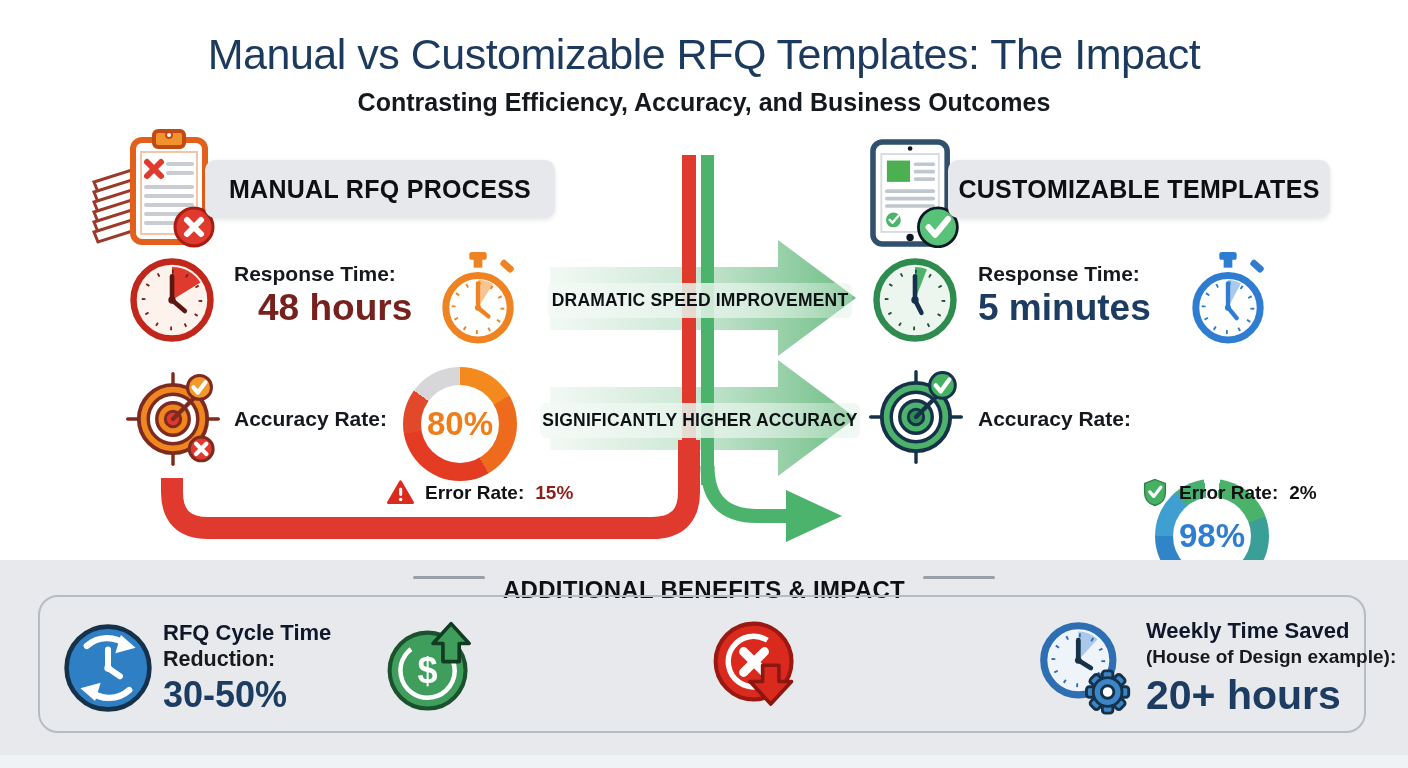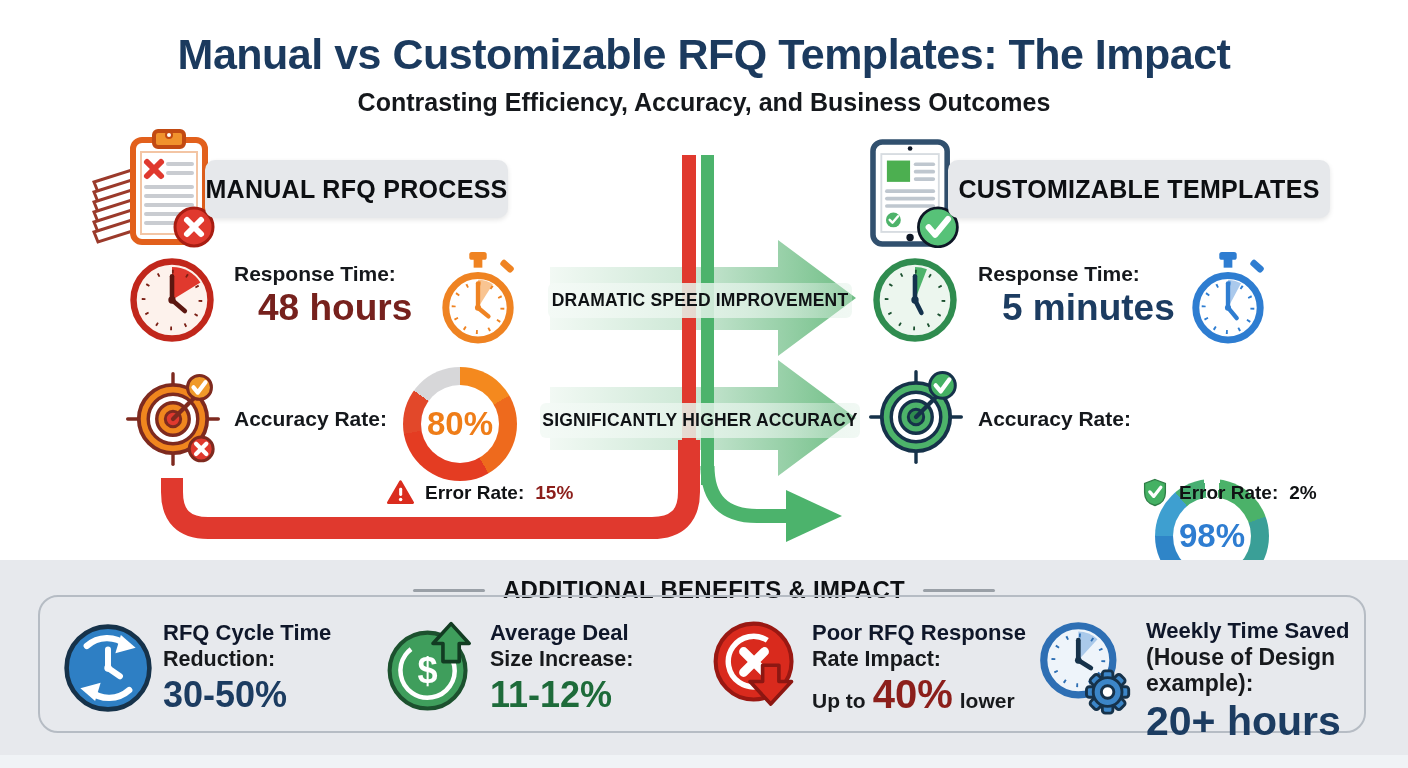--- a/index.html
+++ b/index.html
@@ -1,30 +1,30 @@
 <!DOCTYPE html>
 <html><head>
 <meta charset="utf-8">
 <style>
   html,body{margin:0;padding:0;background:#fff;}
   .canvas{position:relative;width:1408px;height:768px;background:#ffffff;overflow:hidden;
           font-family:"Liberation Sans",sans-serif;}
   .abs{position:absolute;}
 
-  .title{top:30px;left:0;width:100%;text-align:center;font-size:43px;font-weight:700;
+  .title{top:30px;left:0;width:100%;text-align:center;font-size:43px;font-weight:400;
          color:#1b3a5e;letter-spacing:-0.5px;}
   .subtitle{top:88px;left:0;width:100%;text-align:center;font-size:25px;font-weight:600;color:#15181c;}
 
   .hdr-box{height:58px;background:#e6e8eb;border-radius:10px;display:flex;align-items:center;
            justify-content:center;box-shadow:0 2px 5px rgba(0,0,0,.10);
            font-size:25px;font-weight:800;color:#0d0f12;letter-spacing:.3px;}
 
   .metric-label{font-size:21px;font-weight:600;color:#15181c;}
   .metric-value{font-size:37px;font-weight:800;line-height:1.05;margin-top:3px;}
-  .val-red{color:#76211d;margin-left:24px;} .val-navy{color:#1c3c61;margin-left:24px;}
+  .val-red{color:#76211d;margin-left:24px;} .val-navy{color:#1c3c61;}
 
   .donut{width:114px;height:114px;border-radius:50%;position:relative;}
   .donut::after{content:"";position:absolute;left:18px;top:18px;width:78px;height:78px;
                 border-radius:50%;background:#fff;}
   .donut-label{position:absolute;inset:0;display:flex;align-items:center;justify-content:center;
                font-size:33px;font-weight:800;z-index:2;}
   .donut-manual{background:conic-gradient(from 0deg,#f4891e 0deg 60deg,#ee6a1d 60deg 150deg,
                 #e43c22 150deg 260deg,#e2482a 260deg 306deg,#d7d7d9 306deg 360deg);}
   .donut-custom{background:conic-gradient(from 0deg,#ffffff 0deg 8deg,#4bb269 8deg 70deg,
                 #3a9f97 70deg 150deg,#2f85c8 150deg 270deg,#3e9fd0 270deg 320deg,
@@ -34,28 +34,28 @@
   .error-row{display:flex;align-items:center;gap:11px;font-size:19px;font-weight:700;color:#101214;}
   .error-val-red{color:#8c1f1b;} .error-val-dark{color:#101214;}
 
   .flow-label{text-align:center;font-size:17.5px;font-weight:800;color:#0f1215;letter-spacing:.2px;
     padding:7px 2px;border-radius:6px;
     background:linear-gradient(90deg,rgba(244,250,246,.97) 0%,rgba(224,241,230,.82) 65%,rgba(214,236,222,.35) 100%);}
 
   .benefits{top:560px;left:0;width:1408px;height:208px;background:#e7e9ed;}
   .benefits::after{content:"";position:absolute;left:0;bottom:0;width:100%;height:13px;
                    background:#f3f5f7;opacity:.8;}
-  .benefits-hdr{top:576px;left:0;width:100%;display:flex;align-items:center;justify-content:center;gap:18px;}
+  .benefits-hdr{top:576px;left:0;width:100%;display:flex;align-items:flex-start;justify-content:center;gap:18px;}
   .benefits-hdr .rule{width:72px;height:3px;background:#9aa0a7;border-radius:2px;}
   .benefits-hdr .txt{font-size:24px;font-weight:800;color:#0e1013;letter-spacing:.3px;}
   .panel{left:38px;top:595px;width:1328px;height:138px;border:2.5px solid #b6bcc4;border-radius:20px;box-sizing:border-box;}
 
   .stat-text .l1{display:block;font-size:22px;font-weight:700;color:#0f172a;line-height:26px;}
   .stat-text .l2{display:block;font-size:21.5px;font-weight:700;color:#17191c;line-height:26px;}
-  .stat-text .l2.small{font-size:23px;}
+  .stat-text .l2.small{font-size:19px;}
   .stat-value{font-size:36px;font-weight:800;line-height:1.05;margin-top:4px;}
   .v-navy{color:#1c3c61;} .v-green{color:#1e6b3a;}
   .stat-value-mixed{display:flex;align-items:baseline;gap:7px;margin-top:2px;}
   .stat-value-mixed .pre,.stat-value-mixed .suf{font-size:21px;font-weight:700;color:#17191c;}
   .stat-value-mixed .big{font-size:40px;font-weight:800;color:#8c1f1b;line-height:1;}
 </style>
 </head>
 <body>
 
 <div class="canvas">
@@ -116,21 +116,21 @@
       <line x1="58" y1="81" x2="104" y2="81"></line>
         <line x1="58" y1="90" x2="104" y2="90"></line>
       <line x1="58" y1="99" x2="104" y2="99"></line>
     </g>
     <circle cx="106" cy="103" r="19" fill="#e0392e" stroke="#a81d12" stroke-width="3"></circle>
     <g stroke="#fff" stroke-width="6" stroke-linecap="round">
       <line x1="99" y1="96" x2="113" y2="110"></line>
         <line x1="113" y1="96" x2="99" y2="110"></line>
     </g>
   </svg>
-  <div class="abs hdr-box" style="left:205px;top:160px;width:303px;">MANUAL RFQ PROCESS</div>
+  <div class="abs hdr-box" style="left:205px;top:160px;width:350px;">MANUAL RFQ PROCESS</div>
 
   <svg class="abs" style="left:128px;top:256px;" width="88" height="88" viewBox="0 0 96 96">
     <circle cx="48" cy="48" r="42" fill="#fdf2ec" stroke="#c1271b" stroke-width="7"></circle>
     <path d="M48 48 L48 12 A36 36 0 0 1 79 29 Z" fill="#e0392e"></path>
     <circle cx="48" cy="48" r="31" fill="none" stroke="#7a1f14" stroke-width="4" stroke-dasharray="2 14.2"></circle>
     <g stroke="#5c1710" stroke-width="5" stroke-linecap="round">
       <line x1="48" y1="48" x2="48" y2="22"></line>
         <line x1="48" y1="48" x2="62" y2="60"></line>
     </g>
     <circle cx="48" cy="48" r="4" fill="#5c1710"></circle>
@@ -292,44 +292,30 @@
     <span class="l2">Reduction:</span>
     <div class="stat-value v-navy">30-50%</div>
   </div>
 
   <svg class="abs" style="left:386px;top:620px;" width="94" height="94" viewBox="0 0 104 104">
     <circle cx="46" cy="56" r="42" fill="#3f9e5c" stroke="#1c512e" stroke-width="4.5"></circle>
     <circle cx="46" cy="56" r="30" fill="none" stroke="#fff" stroke-width="5" stroke-dasharray="150 60" transform="rotate(-55 46 56)"></circle>
     <text x="46" y="70" text-anchor="middle" font-size="40" font-weight="bold" fill="#fff" font-family="Liberation Sans, sans-serif">$</text>
     <path d="M72 4 L92 26 H81 V46 H63 V26 H52 Z" fill="#3f9e5c" stroke="#123c22" stroke-width="4" stroke-linejoin="round"></path>
   </svg>
-  <div class="abs stat-text" style="left:490px;top:620px;">
-    <span class="l1">Average Deal</span>
-    <span class="l2">Size Increase:</span>
-    <div class="stat-value v-green">11-12%</div>
-  </div>
 
   <svg class="abs" style="left:712px;top:620px;" width="94" height="94" viewBox="0 0 104 104">
     <circle cx="46" cy="46" r="42" fill="#d92a1d" stroke="#991812" stroke-width="4.5"></circle>
     <circle cx="46" cy="46" r="28" fill="none" stroke="#fff" stroke-width="6" stroke-dasharray="130 50" transform="rotate(35 46 46)"></circle>
     <g stroke="#fff" stroke-width="10" stroke-linecap="round">
       <line x1="35" y1="35" x2="58" y2="58"></line>
         <line x1="58" y1="35" x2="35" y2="58"></line>
     </g>
     <path d="M74 50 V68 H88 L65 93 L42 68 H56 V50 Z" fill="#d92a1d" stroke="#8c1712" stroke-width="4" stroke-linejoin="round"></path>
   </svg>
-  <div class="abs stat-text" style="left:812px;top:620px;">
-    <span class="l1">Poor RFQ Response</span>
-    <span class="l2">Rate Impact:</span>
-    <div class="stat-value-mixed">
-      <span class="pre">Up to</span>
-      <span class="big">40%</span>
-      <span class="suf">lower</span>
-    </div>
-  </div>
 
   <svg class="abs" style="left:1038px;top:620px;" width="96" height="96" viewBox="0 0 100 100">
     <circle cx="42" cy="42" r="36" fill="#eef4fa" stroke="#2e6fb4" stroke-width="7.5"></circle>
     <path d="M42 42 L42 12 A30 30 0 0 1 62 20 Z" fill="#aac9ea"></path>
     <circle cx="42" cy="42" r="26" fill="none" stroke="#2e6fb4" stroke-width="4" stroke-dasharray="2 11.6"></circle>
     <g stroke="#16324a" stroke-width="5" stroke-linecap="round">
       <line x1="42" y1="42" x2="42" y2="21"></line>
         <line x1="42" y1="42" x2="55" y2="50"></line>
     </g>
     <circle cx="42" cy="42" r="3.5" fill="#16324a"></circle>

